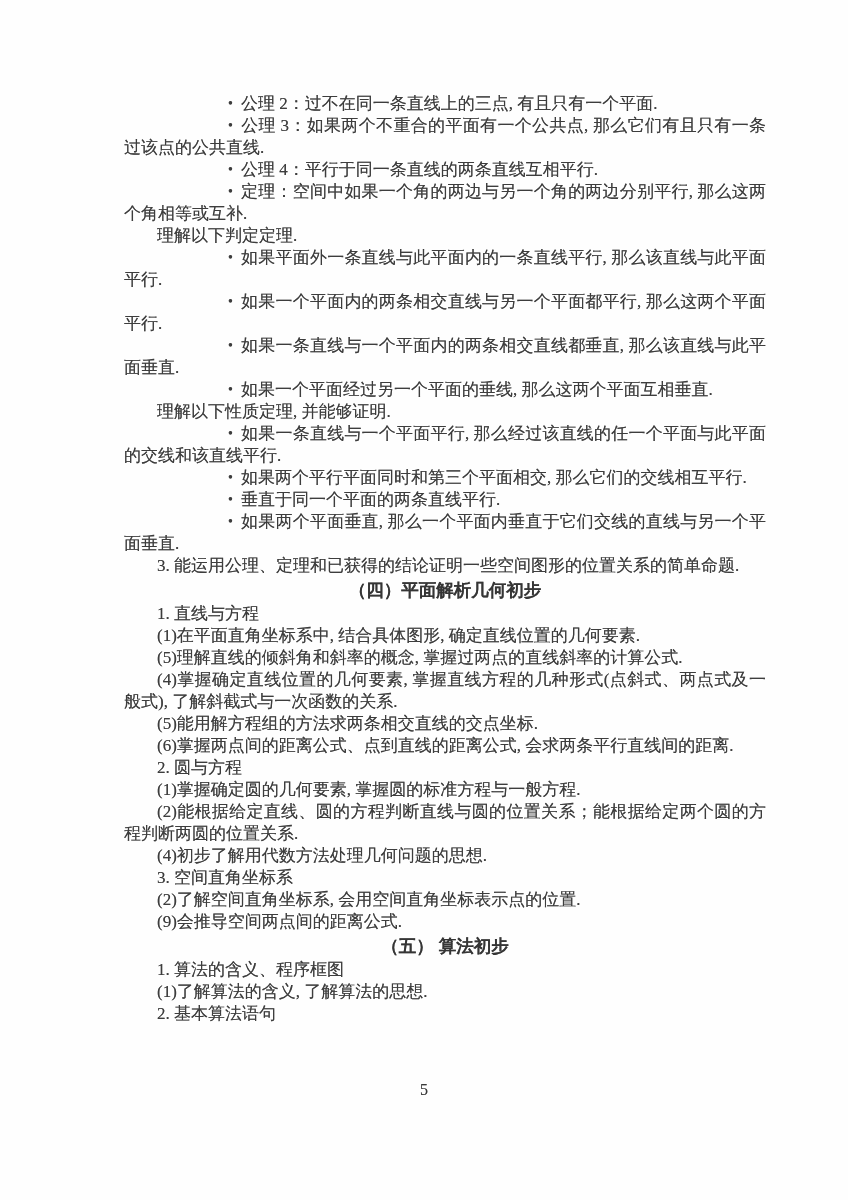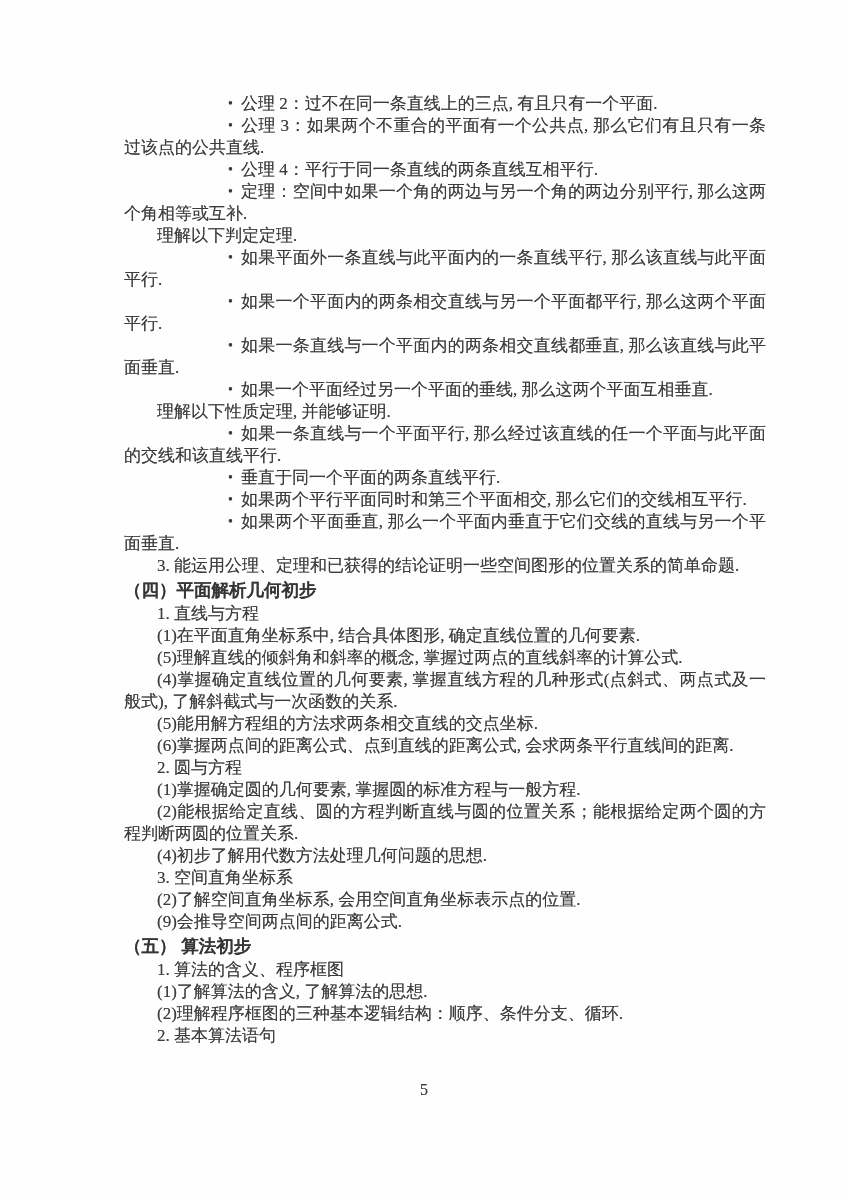--- a/index.html
+++ b/index.html
@@ -38,20 +38,21 @@
     text-indent: 52px;
   }
   .bullet-mark {
     display: inline-block;
     margin-right: 8px;
     font-size: 14px;
     vertical-align: 1px;
   }
   p.heading {
     text-indent: 0;
+    text-align: center;
     font-weight: bold;
     font-size: 17.5px;
     margin: 2px 0 !important;
     font-family: "Liberation Sans", "DejaVu Sans", sans-serif;
     color: #353535;
   }
   .page-number {
     position: absolute;
     top: 1081px;
     left: 0;
@@ -71,38 +72,37 @@
       <p class="bullet"><span class="bullet-mark">•</span><span>公理 3：如果两个不重合的平面有一个公共点, 那么它们有且只有一条过该点的公共直线.</span></p>
       <p class="bullet"><span class="bullet-mark">•</span><span>公理 4：平行于同一条直线的两条直线互相平行.</span></p>
       <p class="bullet"><span class="bullet-mark">•</span><span>定理：空间中如果一个角的两边与另一个角的两边分别平行, 那么这两个角相等或互补.</span></p>
       <p class="para">理解以下判定定理.</p>
       <p class="bullet"><span class="bullet-mark">•</span><span>如果平面外一条直线与此平面内的一条直线平行, 那么该直线与此平面平行.</span></p>
       <p class="bullet"><span class="bullet-mark">•</span><span>如果一个平面内的两条相交直线与另一个平面都平行, 那么这两个平面平行.</span></p>
       <p class="bullet"><span class="bullet-mark">•</span><span>如果一条直线与一个平面内的两条相交直线都垂直, 那么该直线与此平面垂直.</span></p>
       <p class="bullet"><span class="bullet-mark">•</span><span>如果一个平面经过另一个平面的垂线, 那么这两个平面互相垂直.</span></p>
       <p class="para">理解以下性质定理, 并能够证明.</p>
       <p class="bullet"><span class="bullet-mark">•</span><span>如果一条直线与一个平面平行, 那么经过该直线的任一个平面与此平面的交线和该直线平行.</span></p>
+      <p class="bullet"><span class="bullet-mark">•</span><span>如果两个平行平面同时和第三个平面相交, 那么它们的交线相互平行.</span></p>
       <p class="bullet"><span class="bullet-mark">•</span><span>垂直于同一个平面的两条直线平行.</span></p>
-      <p class="bullet"><span class="bullet-mark">•</span><span>如果两个平行平面同时和第三个平面相交, 那么它们的交线相互平行.</span></p>
       <p class="bullet"><span class="bullet-mark">•</span><span>如果两个平面垂直, 那么一个平面内垂直于它们交线的直线与另一个平面垂直.</span></p>
       <p class="para">3. 能运用公理、定理和已获得的结论证明一些空间图形的位置关系的简单命题.</p>
       <p class="heading">（四）平面解析几何初步</p>
       <p class="para">1. 直线与方程</p>
       <p class="para">(1)在平面直角坐标系中, 结合具体图形, 确定直线位置的几何要素.</p>
       <p class="para">(5)理解直线的倾斜角和斜率的概念, 掌握过两点的直线斜率的计算公式.</p>
       <p class="para">(4)掌握确定直线位置的几何要素, 掌握直线方程的几种形式(点斜式、两点式及一般式), 了解斜截式与一次函数的关系.</p>
       <p class="para">(5)能用解方程组的方法求两条相交直线的交点坐标.</p>
       <p class="para">(6)掌握两点间的距离公式、点到直线的距离公式, 会求两条平行直线间的距离.</p>
       <p class="para">2. 圆与方程</p>
       <p class="para">(1)掌握确定圆的几何要素, 掌握圆的标准方程与一般方程.</p>
       <p class="para">(2)能根据给定直线、圆的方程判断直线与圆的位置关系；能根据给定两个圆的方程判断两圆的位置关系.</p>
       <p class="para">(4)初步了解用代数方法处理几何问题的思想.</p>
       <p class="para">3. 空间直角坐标系</p>
       <p class="para">(2)了解空间直角坐标系, 会用空间直角坐标表示点的位置.</p>
       <p class="para">(9)会推导空间两点间的距离公式.</p>
       <p class="heading">（五） 算法初步</p>
       <p class="para">1. 算法的含义、程序框图</p>
       <p class="para">(1)了解算法的含义, 了解算法的思想.</p>
-      <p class="para">(2)理解程序框图的三种基本逻辑结构：顺序、条件分支、循环.</p>
       <p class="para">2. 基本算法语句</p>
     </div>
   <div class="page-number">5</div>
 </div>
 
 </body></html>

